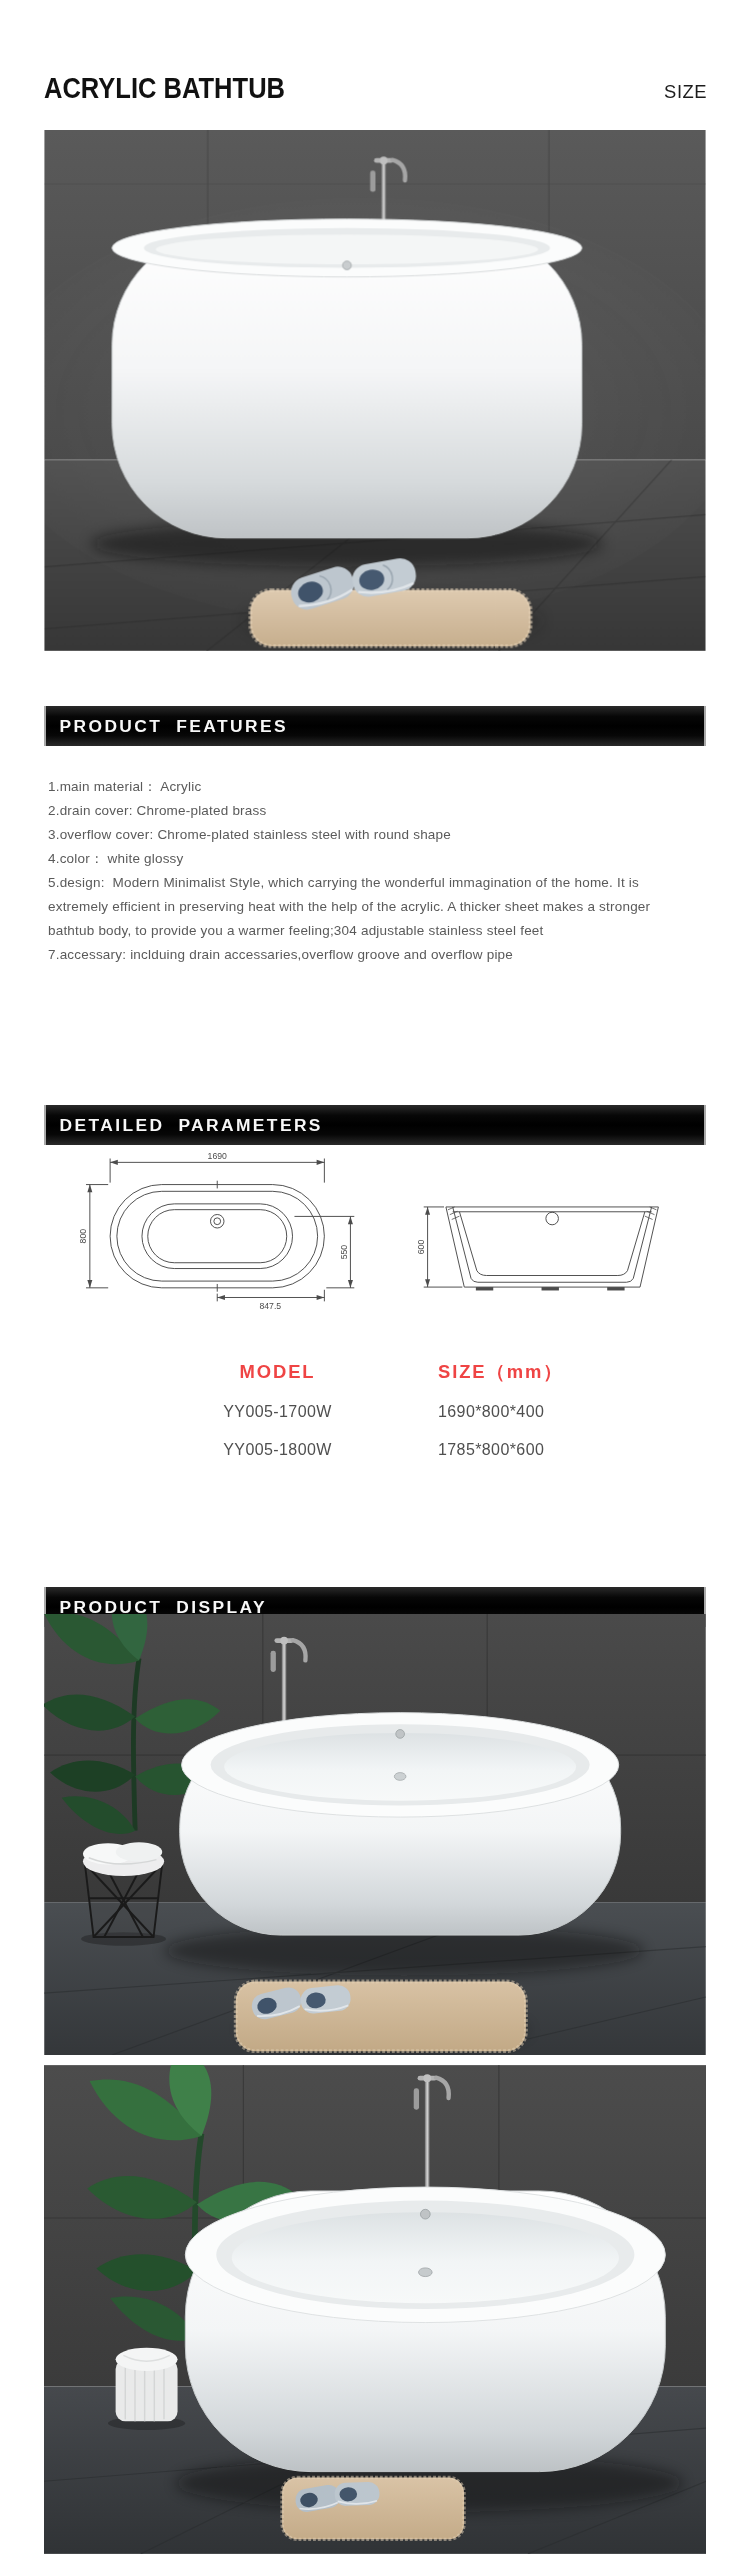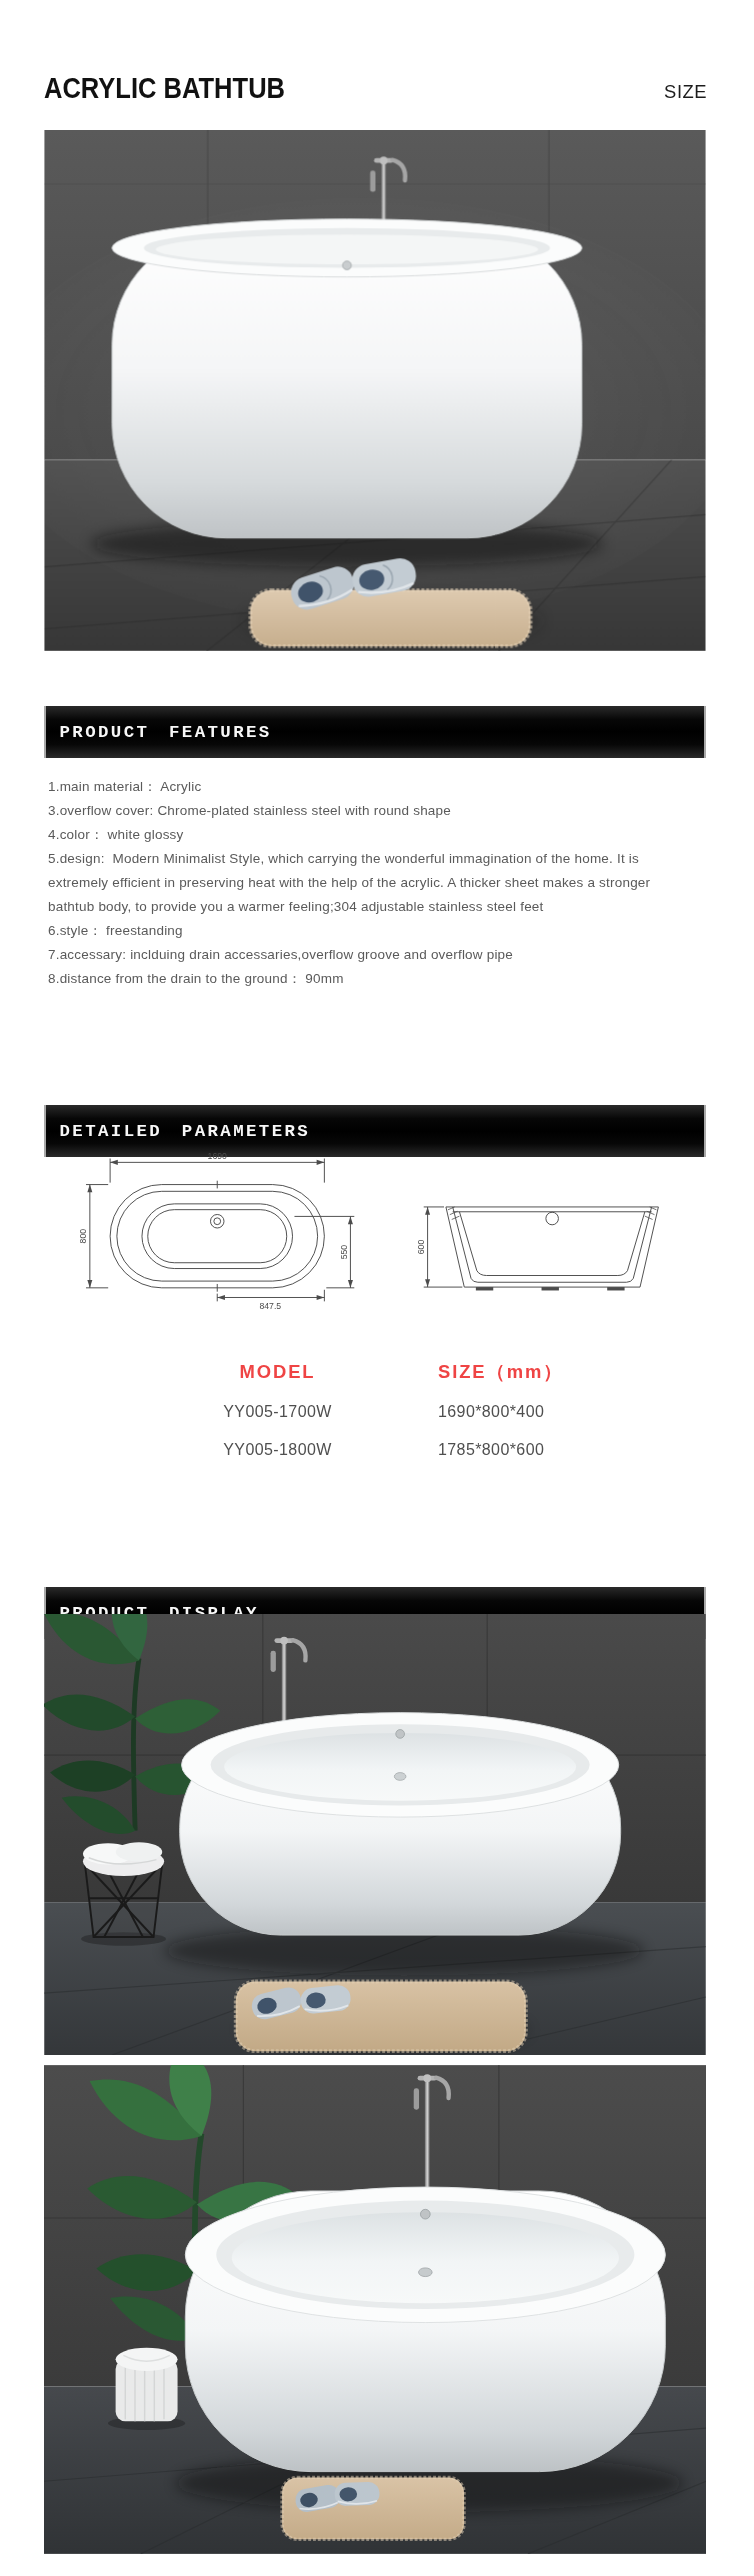--- a/index.html
+++ b/index.html
@@ -5,24 +5,24 @@
   html,body{margin:0;padding:0;background:#ffffff;}
   .page{position:relative;width:755px;height:2576px;background:#ffffff;
         font-family:"Liberation Sans",sans-serif;overflow:hidden;}
   .title{position:absolute;left:44px;top:72px;font-size:29px;font-weight:bold;
          color:#111;letter-spacing:0;transform:scaleX(.88);transform-origin:left center;white-space:nowrap;}
   .brand{position:absolute;right:48px;top:81px;font-size:18.4px;color:#1c1c1c;letter-spacing:0.5px;}
   .photo{position:absolute;left:44px;width:662px;display:block;}
   #photo1{top:130px;height:521px;}
   #photo2{top:1614px;height:441px;}
   #photo3{top:2065px;height:489px;}
-  .section-bar{position:absolute;left:44px;width:662px;height:52px;box-sizing:border-box;
+  .section-bar{position:absolute;left:44px;width:662px;height:40px;box-sizing:border-box;
       background:linear-gradient(180deg,#2a2a2a 0%,#070707 26%,#000 50%,#070707 74%,#2a2a2a 100%);
       border-left:2.9px solid #a9a9a9;border-right:2.9px solid #a9a9a9;
-      display:flex;align-items:center;padding-left:13.5px;font-family:Liberation Mono, monospace;}
+      display:flex;align-items:center;padding-left:13.5px;}
   .section-bar span{color:#f7f7f7;font-size:17.4px;font-weight:bold;letter-spacing:2.4px;word-spacing:6.8px;white-space:nowrap;}
   #bar-features{top:706px;}
   #bar-params{top:1105px;}
   #bar-display{top:1587px;}
   .features{position:absolute;left:48px;top:775px;width:619px;font-size:13.5px;
       line-height:24px;color:#5a5a5a;letter-spacing:0.2px;}
   .feature-line{white-space:pre-wrap;}
   .drawing{position:absolute;}
   #drawing-top{left:74px;top:1145px;}
   #drawing-side{left:416px;top:1201px;}
@@ -120,26 +120,25 @@
       <path d="M4,27 q30,9 58,1" stroke="#e6eaed" stroke-width="2.5" fill="none" opacity=".85"></path>
     </g>
   </svg>
 
   <div class="section-bar" id="bar-features">
     <span>PRODUCT FEATURES</span>
   </div>
 
   <div class="features">
     <div class="feature-line">1.main material： Acrylic</div>
+    <div class="feature-line">2.drain cover: Chrome-plated brass</div>
     <div class="feature-line">3.overflow cover: Chrome-plated stainless steel with round shape</div>
     <div class="feature-line">4.color： white glossy</div>
     <div class="feature-line">5.design:  Modern Minimalist Style, which carrying the wonderful immagination of the home. It is extremely efficient in preserving heat with the help of the acrylic. A thicker sheet makes a stronger bathtub body, to provide you a warmer feeling;304 adjustable stainless steel feet</div>
-    <div class="feature-line">6.style： freestanding</div>
     <div class="feature-line">7.accessary: inclduing drain accessaries,overflow groove and overflow pipe</div>
-    <div class="feature-line">8.distance from the drain to the ground： 90mm</div>
   </div>
 
   <div class="section-bar" id="bar-params">
     <span>DETAILED PARAMETERS</span>
   </div>
 
   <svg class="drawing" id="drawing-top" width="300" height="166" viewBox="0 0 310 172">
     <g stroke="#4c4c4c" fill="none" stroke-width="1">
       <rect x="37" y="41" width="222" height="107" rx="53.5"></rect>
       <rect x="44" y="48" width="208" height="93" rx="46.5"></rect>

